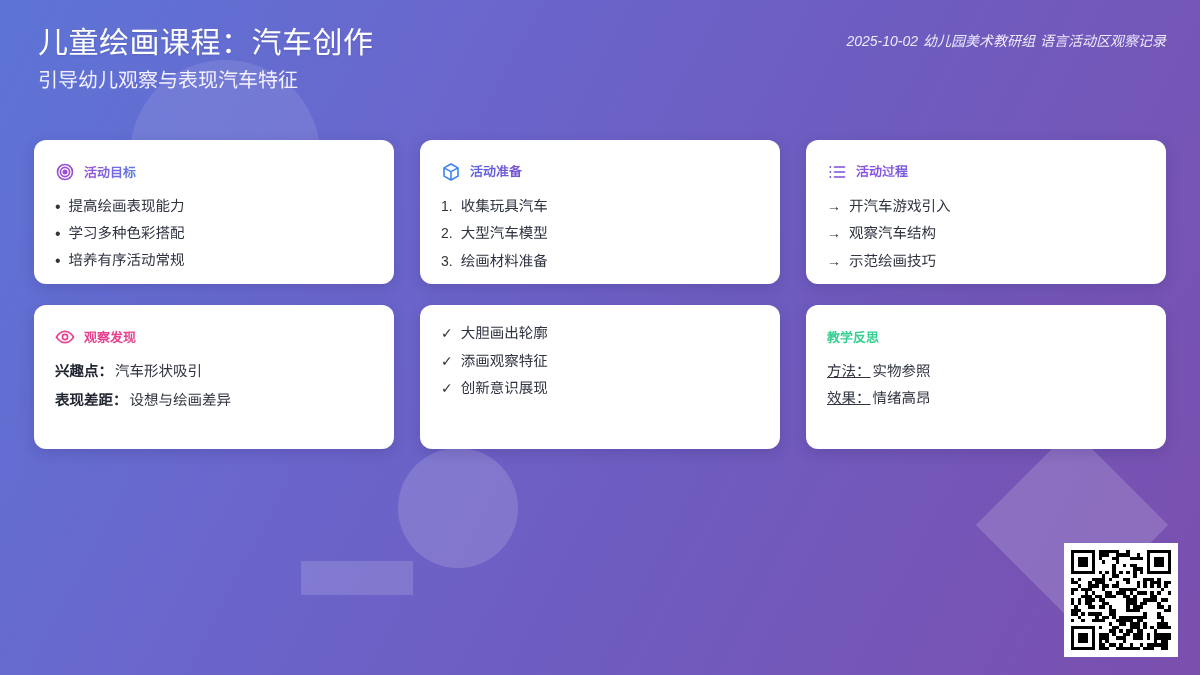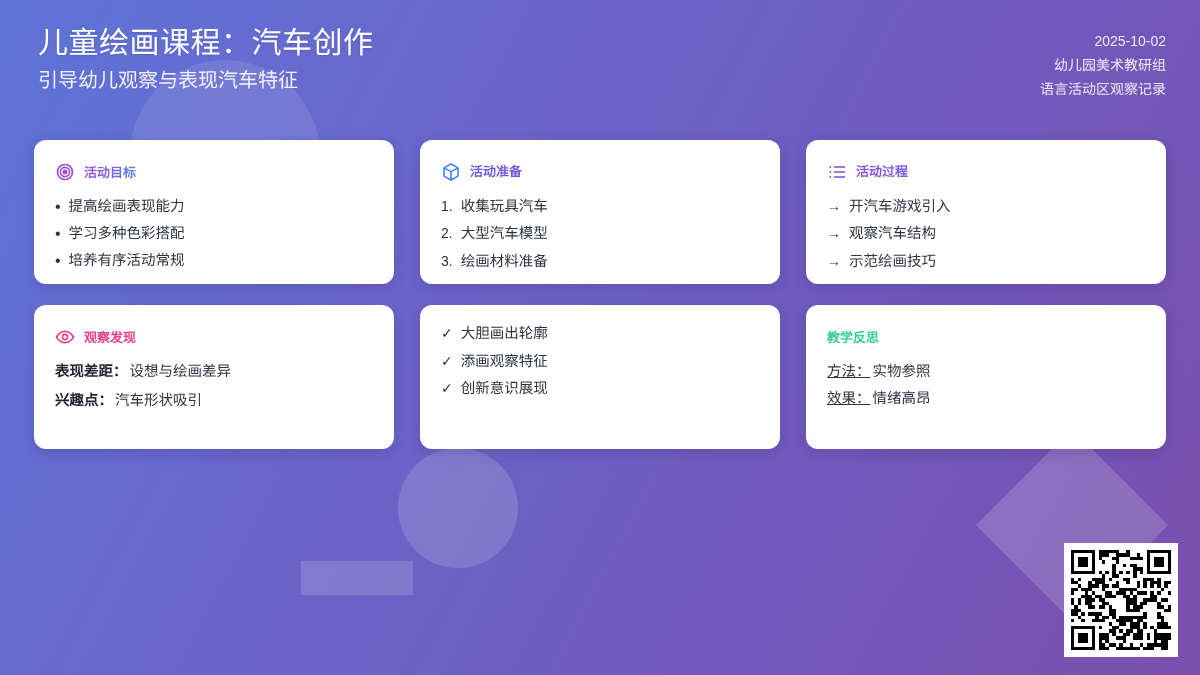--- a/index.html
+++ b/index.html
@@ -31,21 +31,21 @@
     position:absolute; left:0; right:0; top:0; height:122px;
     padding:26px 34px 0 38px;
     display:flex; justify-content:space-between; align-items:flex-start;
   }
   .head-left { display:flex; flex-direction:column; gap:7px; }
   .head-title {
     font-size:30px; color:#ffffff; font-weight:400; letter-spacing:.5px;
     line-height:1.15; text-shadow:0 1px 2px rgba(0,0,0,.10);
   }
   .head-sub { font-size:20px; color:#f3f0ff; font-weight:400; line-height:1.2; }
-  .head-right { display:flex; flex-direction:column; align-items:flex-end; gap:5px; padding-top:6px; }
+  .head-right { display:flex; align-items:flex-end; gap:5px; padding-top:6px;font-style:italic; }
   .head-meta { font-size:14px; color:#ece9fb; line-height:1.35; }
 
   
   .grid {
     position:absolute; left:34px; top:140px;
     width:1132px;
     display:grid; grid-template-columns:repeat(3,360px);
     grid-auto-rows:144px; gap:21px 26px;
   }
   .card {
@@ -195,26 +195,26 @@
         <span class="card-icon">
           <svg viewBox="0 0 24 24" fill="none" stroke="#e8428f" stroke-width="2">
             <path d="M1.8 12S5.6 5.2 12 5.2 22.2 12 22.2 12 18.4 18.8 12 18.8 1.8 12 1.8 12Z"></path>
             <circle cx="12" cy="12" r="3.1"></circle>
           </svg>
         </span>
         <span class="card-title t-obs">观察发现</span>
       </div>
       <div class="card-body tight">
         <div class="li">
+          <span class="li-label-b">兴趣点：</span>
+          <span style="margin-left:-6px">汽车形状吸引</span>
+        </div>
+        <div class="li">
           <span class="li-label-b">表现差距：</span>
           <span style="margin-left:-6px">设想与绘画差异</span>
-        </div>
-        <div class="li">
-          <span class="li-label-b">兴趣点：</span>
-          <span style="margin-left:-6px">汽车形状吸引</span>
         </div>
       </div>
     </div>
 
     <div class="card">
       <div class="card-body">
         <div class="li">
           <span class="mk">✓</span>
           <span>大胆画出轮廓</span>
         </div>

